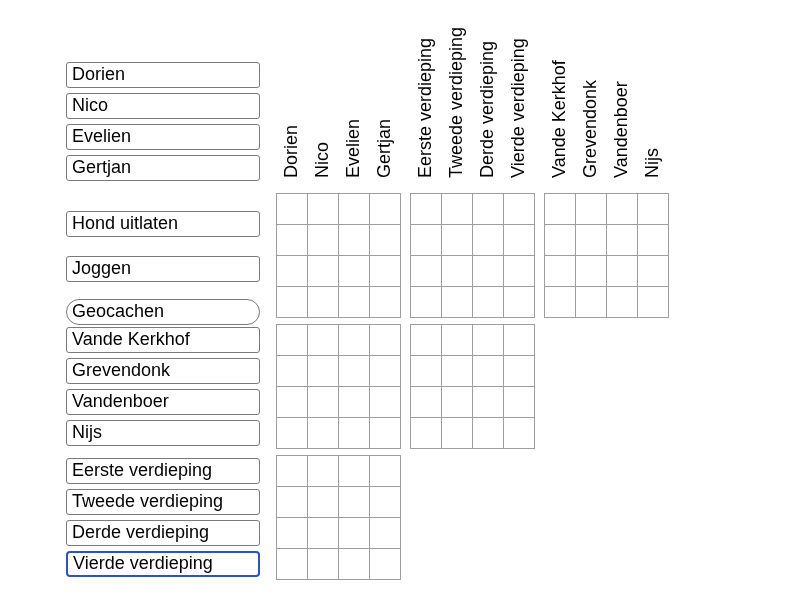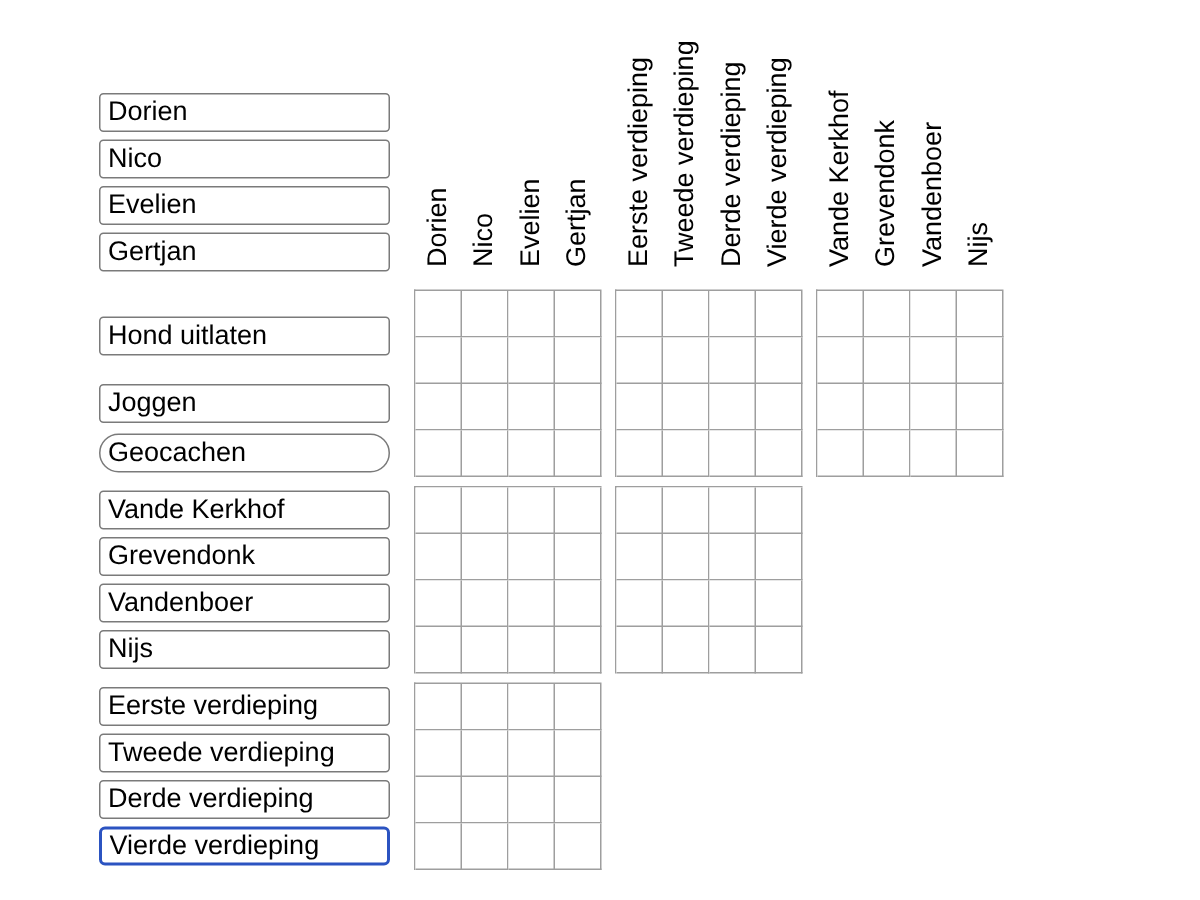--- a/index.html
+++ b/index.html
@@ -69,21 +69,21 @@
 
 <div class="canvas" style="--background: #ffffff; --text: #000000; --box-border: #7a7a7a; --focused-box-border: #2b53c1; --grid-line: #9e9e9e;">
 
   <input class="lbox" style="top: 62px;" value="Dorien">
   <input class="lbox" style="top: 93px;" value="Nico">
   <input class="lbox" style="top: 124px;" value="Evelien">
   <input class="lbox" style="top: 155px;" value="Gertjan">
 
   <input class="lbox" style="top: 211px;" value="Hond uitlaten">
   <input class="lbox" style="top: 227px; margin-top: 29px;" value="Joggen">
-  <input class="lbox" style="top: 289px; border-radius: 13px;" value="Geocachen">
+  <input class="lbox" style="top: 299px; border-radius: 13px;" value="Geocachen">
 
   <input class="lbox" style="top: 327px;" value="Vande Kerkhof">
   <input class="lbox" style="top: 358px;" value="Grevendonk">
   <input class="lbox" style="top: 389px;" value="Vandenboer">
   <input class="lbox" style="top: 420px;" value="Nijs">
 
   <input class="lbox" style="top: 458px;" value="Eerste verdieping">
   <input class="lbox" style="top: 489px;" value="Tweede verdieping">
   <input class="lbox" style="top: 520px;" value="Derde verdieping">
   <input class="lbox focused" style="top: 551px;" value="Vierde verdieping">

